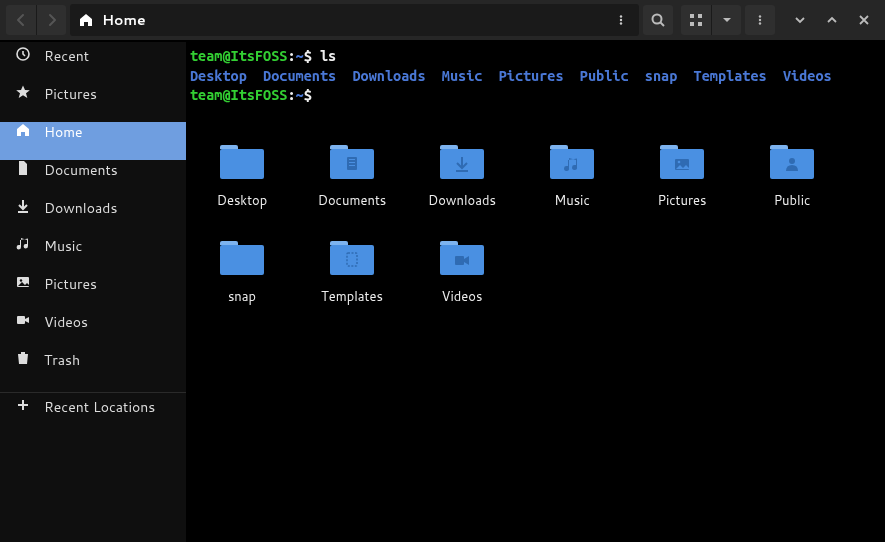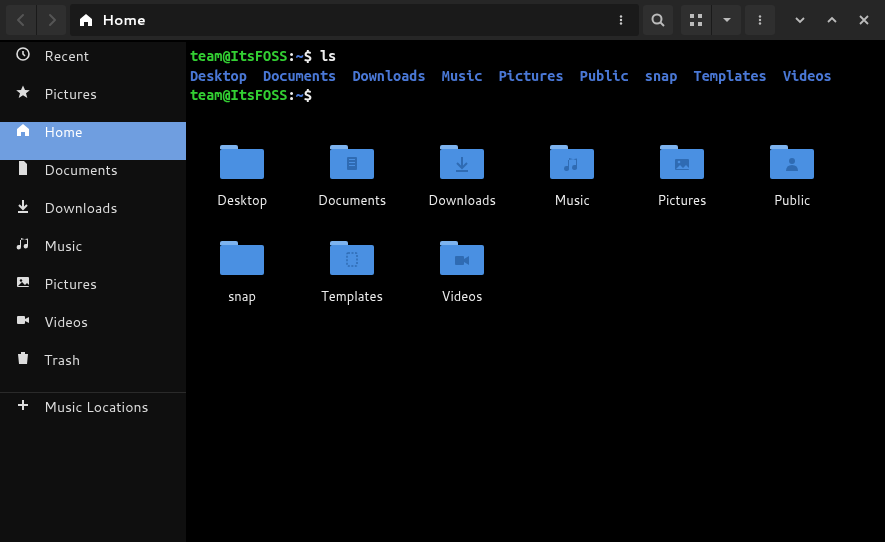--- a/index.html
+++ b/index.html
@@ -296,21 +296,21 @@
         </span>
         <span>Trash</span>
       </div>
       <div class="side-sep"></div>
       <div class="side-item">
         <span class="ico">
           <svg width="16" height="16" viewBox="0 0 16 16" stroke="currentColor" stroke-width="2">
             <path d="M8 3 V13 M3 8 H13"></path>
           </svg>
         </span>
-        <span>Music Locations</span>
+        <span>Recent Locations</span>
       </div>
     </div>
   <div class="main">
     <div class="terminal" id="terminal"><span class="t-user">team@ItsFOSS</span><span class="t-dollar">:</span><span class="t-path">~</span><span class="t-dollar">$ </span><span class="t-cmd">ls</span>
 <span class="t-dir">Desktop</span>  <span class="t-dir">Documents</span>  <span class="t-dir">Downloads</span>  <span class="t-dir">Music</span>  <span class="t-dir">Pictures</span>  <span class="t-dir">Public</span>  <span class="t-dir">snap</span>  <span class="t-dir">Templates</span>  <span class="t-dir">Videos</span>
 <span class="t-user">team@ItsFOSS</span><span class="t-dollar">:</span><span class="t-path">~</span><span class="t-dollar">$ </span></div>
     <div class="folders" id="folders">
         <div class="folder">
           <span><svg viewBox="0 0 48 40">
               <path d="M2 6 Q2 4 4 4 H18 Q20 4 20 6 V8 H2 Z" fill="#7db3ef"></path>

